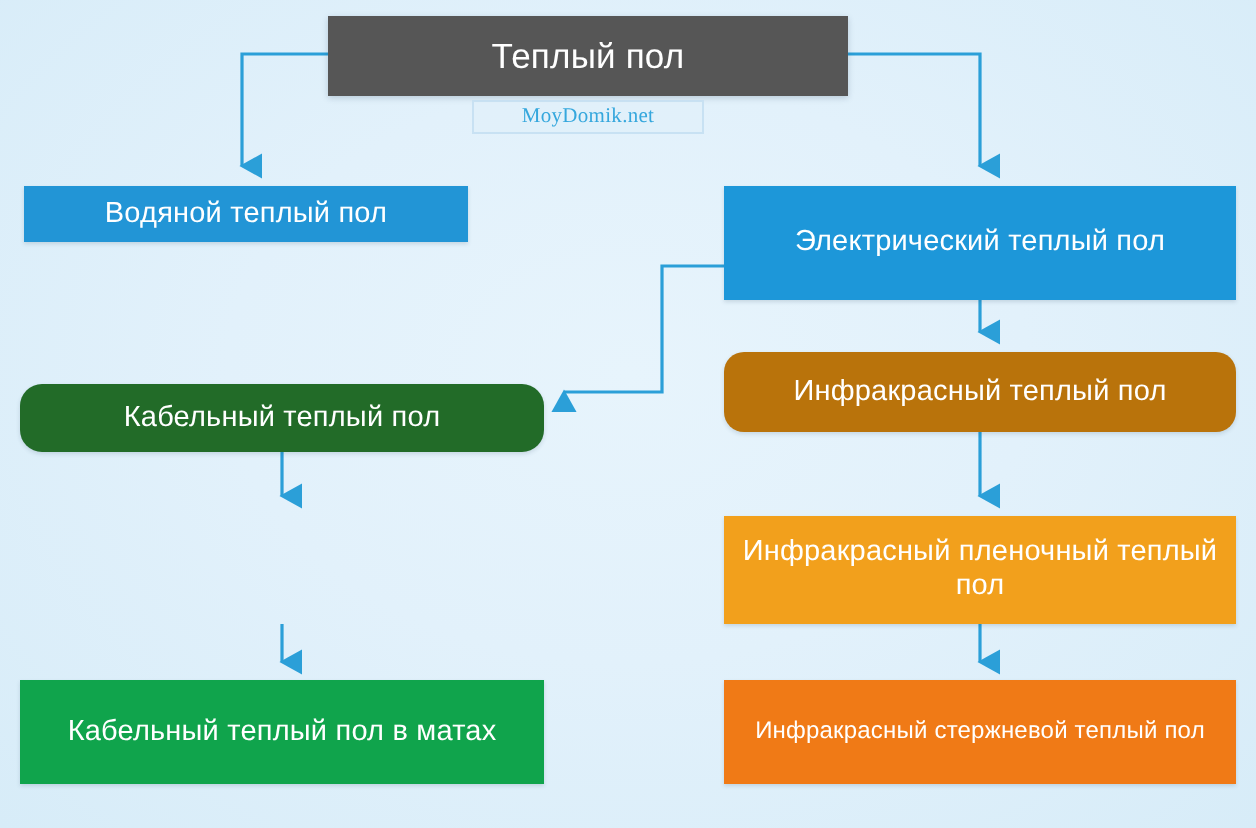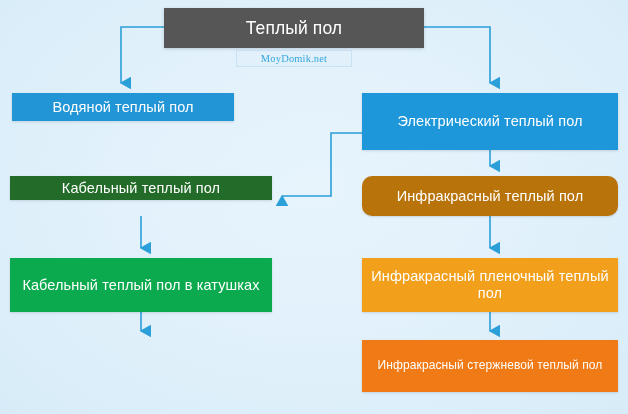--- a/index.html
+++ b/index.html
@@ -76,25 +76,26 @@
     left: 362px;
     top: 93px;
     width: 256px;
     height: 57px;
     background: #1d97d9;
     font-size: 14.5px;
   }
 
   .node-cable {
     left: 10px;
-    top: 176px;
+    top: 192px;
     width: 262px;
-    height: 24px;
+    height: 34px;
     background: #226b28;
     font-size: 14.5px;
+    border-radius: 11px;
   }
 
   .node-infrared {
     left: 362px;
     top: 176px;
     width: 256px;
     height: 40px;
     background: #b9730b;
     font-size: 14.5px;
     border-radius: 10px;
@@ -204,28 +205,28 @@
   </div>
 
   <div class="node node-cable">
     <span class="label">Кабельный теплый пол</span>
   </div>
 
   <div class="node node-infrared">
     <span class="label">Инфракрасный теплый пол</span>
   </div>
 
-  <div class="node node-cable-coil">
-    <span class="label">Кабельный теплый пол в катушках</span>
-  </div>
 
   <div class="node node-infrared-film">
     <span class="label">Инфракрасный пленочный теплый пол</span>
   </div>
 
+  <div class="node node-cable-mat">
+    <span class="label">Кабельный теплый пол в матах</span>
+  </div>
 
   <div class="node node-infrared-rod">
     <span class="label">Инфракрасный стержневой теплый пол</span>
   </div>
 
   <div id="watermark">
     <span>MoyDomik.net</span>
   </div>
 
 </div>

